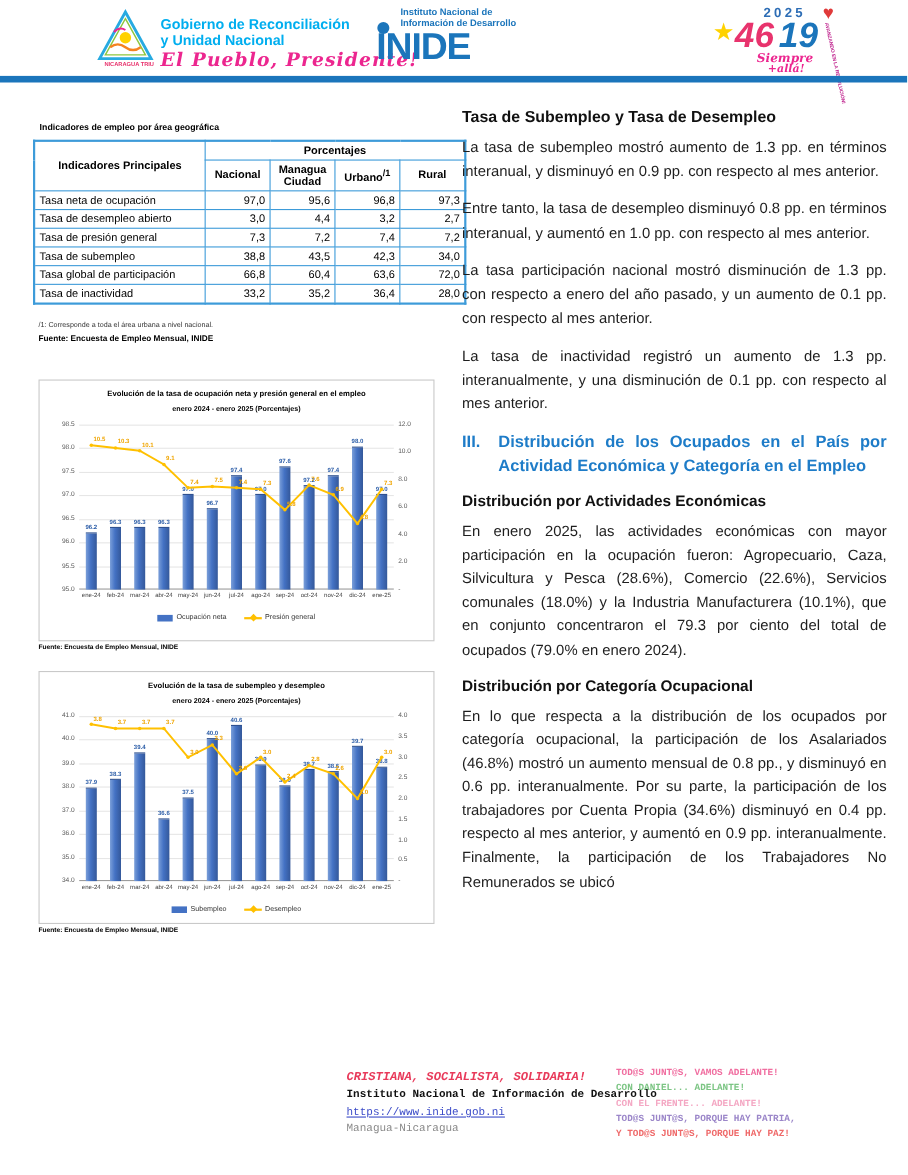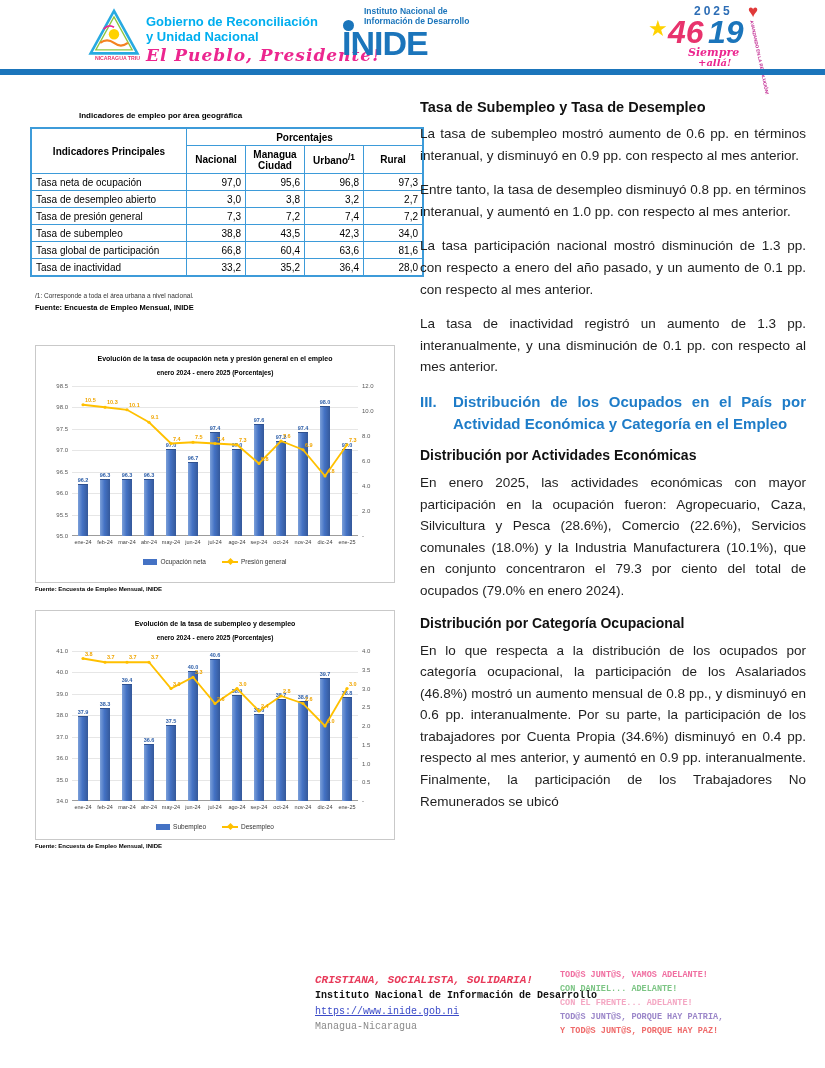--- a/index.html
+++ b/index.html
@@ -23,21 +23,21 @@
   .badge-year{position:absolute;left:58px;top:2px;color:#2D6DB5;font-weight:800;font-size:12px;letter-spacing:3px;}
   .badge-46{position:absolute;left:32px;top:12px;color:#E8336D;font-weight:800;font-size:32px;font-style:italic;}
   .badge-19{position:absolute;left:72px;top:12px;color:#1B75BB;font-weight:800;font-size:32px;font-style:italic;}
   .badge-heart{position:absolute;left:112px;top:0px;color:#E03A3A;font-size:17px;}
   .badge-s1{position:absolute;left:52px;top:44px;color:#EC268F;font-weight:bold;font-style:italic;font-size:11px;font-family:"DejaVu Serif",serif;}
   .badge-s2{position:absolute;left:62px;top:55px;color:#EC268F;font-weight:bold;font-style:italic;font-size:10px;font-family:"DejaVu Serif",serif;}
   .badge-arc{position:absolute;left:118px;top:18px;color:#C0268F;font-size:4.5px;font-weight:bold;
              transform:rotate(78deg);transform-origin:left top;white-space:nowrap;}
 
   
-  .table-title{position:absolute;left:36px;top:111px;font-size:8px;font-weight:bold;margin-left:43px;}
+  .table-title{position:absolute;left:36px;top:111px;font-size:8px;font-weight:bold;}
   .itable{position:absolute;left:30px;top:127px;border-collapse:collapse;border:2px solid #3D9BD9;}
   .itable th,.itable td{border:1px solid #3D9BD9;font-size:10px;padding:2.5px 4px;}
   .itable th{font-weight:bold;text-align:center;vertical-align:middle;}
   .itable td.lbl{width:146px;text-align:left;}
   .itable td.num{width:50px;text-align:right;}
   .tfootnote{position:absolute;left:35px;top:292px;font-size:6.5px;color:#333;}
   .tsource{position:absolute;left:35px;top:303px;font-size:7.5px;font-weight:bold;}
 
   
   .chart-box{position:absolute;left:35px;width:358px;border:1px solid #c9c9c9;background:#fff;}
@@ -149,21 +149,21 @@
         <tr>
           <td class="lbl">Tasa neta de ocupación</td>
           <td class="num">97,0</td>
           <td class="num">95,6</td>
           <td class="num">96,8</td>
           <td class="num">97,3</td>
         </tr>
         <tr>
           <td class="lbl">Tasa de desempleo abierto</td>
           <td class="num">3,0</td>
-          <td class="num">3,8</td>
+          <td class="num">4,4</td>
           <td class="num">3,2</td>
           <td class="num">2,7</td>
         </tr>
         <tr>
           <td class="lbl">Tasa de presión general</td>
           <td class="num">7,3</td>
           <td class="num">7,2</td>
           <td class="num">7,4</td>
           <td class="num">7,2</td>
         </tr>
@@ -172,21 +172,21 @@
           <td class="num">38,8</td>
           <td class="num">43,5</td>
           <td class="num">42,3</td>
           <td class="num">34,0</td>
         </tr>
         <tr>
           <td class="lbl">Tasa global de participación</td>
           <td class="num">66,8</td>
           <td class="num">60,4</td>
           <td class="num">63,6</td>
-          <td class="num">81,6</td>
+          <td class="num">72,0</td>
         </tr>
         <tr>
           <td class="lbl">Tasa de inactividad</td>
           <td class="num">33,2</td>
           <td class="num">35,2</td>
           <td class="num">36,4</td>
           <td class="num">28,0</td>
         </tr>
       </tbody>
   </table>
@@ -420,21 +420,21 @@
             <i></i>
           </span>
           <span>Desempleo</span>
         </div>
       </div>
   </div>
   <div class="chart-source" id="csource2">Fuente: Encuesta de Empleo Mensual, INIDE</div>
 
   <div class="right-col">
     <h3>Tasa de Subempleo y Tasa de Desempleo</h3>
-    <p>La tasa de subempleo mostró aumento de 0.6 pp. en términos interanual, y disminuyó en 0.9 pp. con respecto al mes anterior.</p>
+    <p>La tasa de subempleo mostró aumento de 1.3 pp. en términos interanual, y disminuyó en 0.9 pp. con respecto al mes anterior.</p>
     <p>Entre tanto, la tasa de desempleo disminuyó 0.8 pp. en términos interanual, y aumentó en 1.0 pp. con respecto al mes anterior.</p>
     <p>La tasa participación nacional mostró disminución de 1.3 pp. con respecto a enero del año pasado, y un aumento de 0.1 pp. con respecto al mes anterior.</p>
     <p>La tasa de inactividad registró un aumento de 1.3 pp. interanualmente, y una disminución de 0.1 pp. con respecto al mes anterior.</p>
     <div class="section-head">
       <span class="sec-num">III.</span>
       <span>Distribución de los Ocupados en el País por Actividad Económica y Categoría en el Empleo</span>
     </div>
     <h4>Distribución por Actividades Económicas</h4>
     <p>En enero 2025, las actividades económicas con mayor participación en la ocupación fueron: Agropecuario, Caza, Silvicultura y Pesca (28.6%), Comercio (22.6%), Servicios comunales (18.0%) y la Industria Manufacturera (10.1%), que en conjunto concentraron el 79.3 por ciento del total de ocupados (79.0% en enero 2024).</p>
     <h4>Distribución por Categoría Ocupacional</h4>

